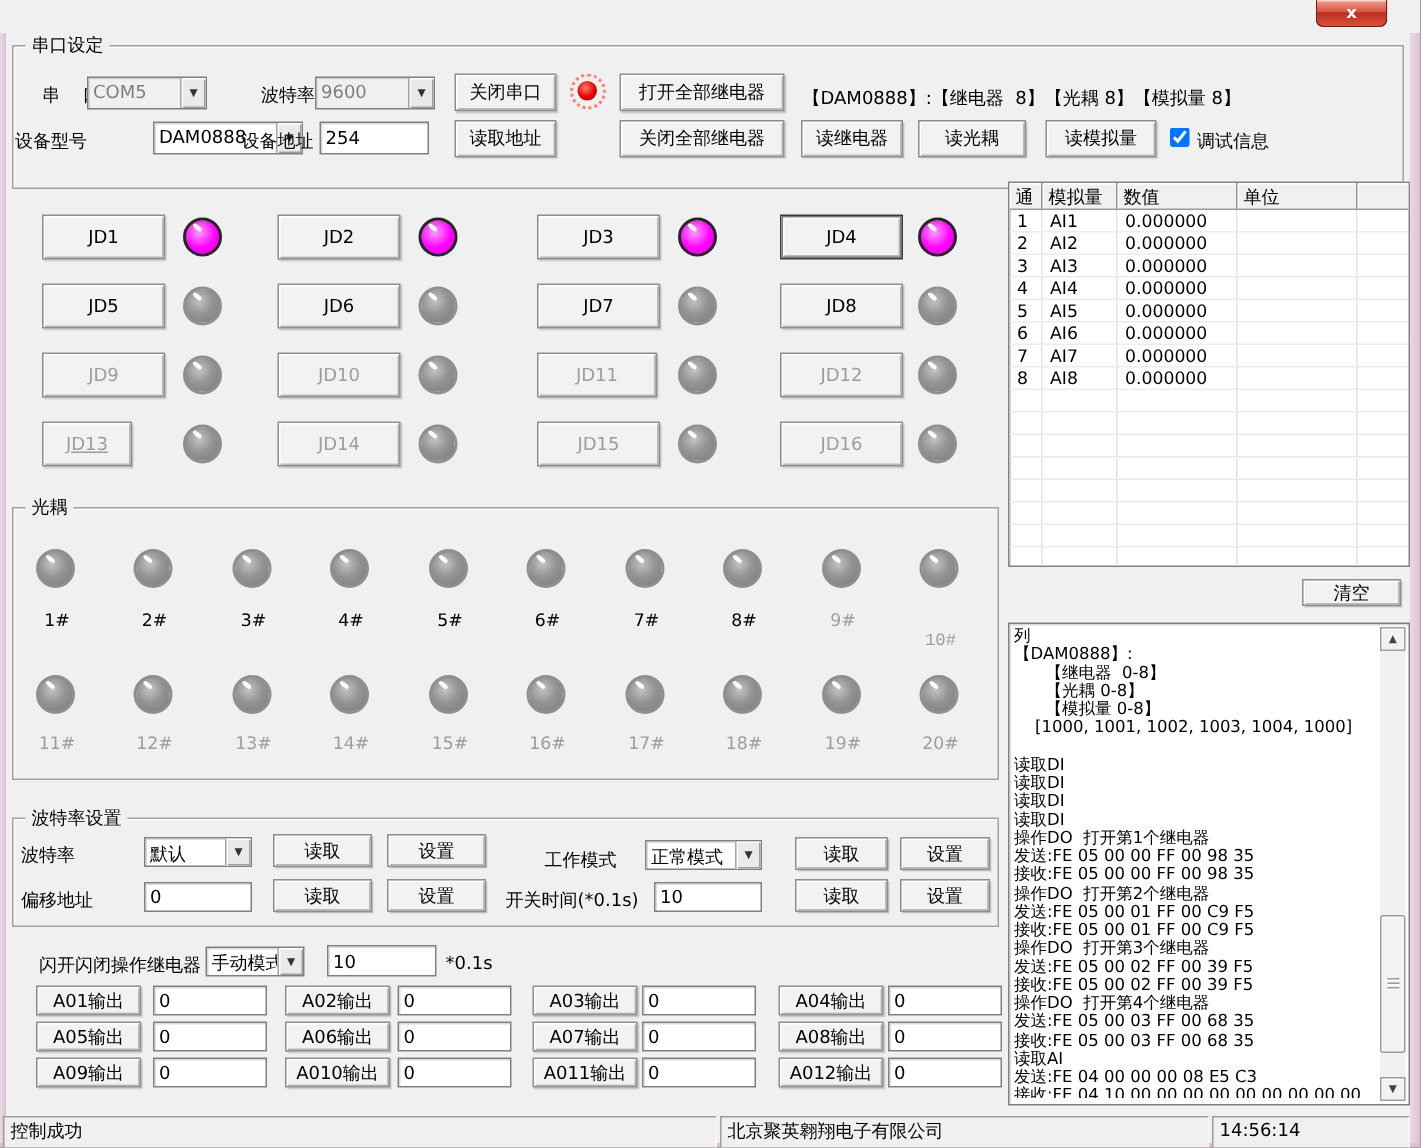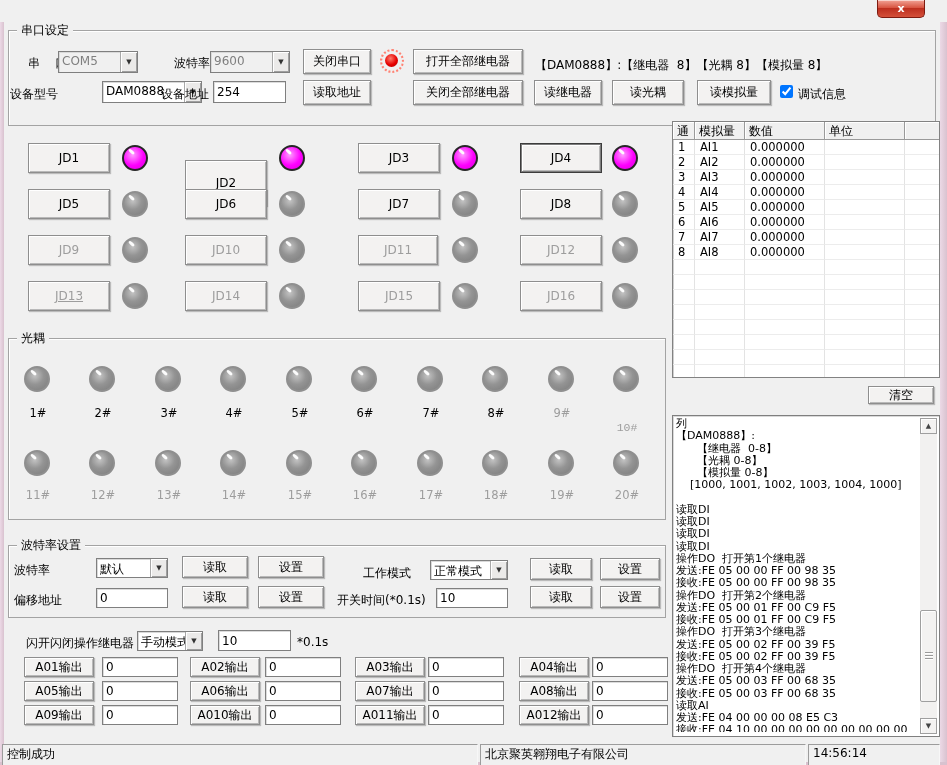--- a/index.html
+++ b/index.html
@@ -118,21 +118,21 @@
   <button class="btn" style="left:303px;top:80px;width:68px;height:25px;">读取地址</button>
   <button class="btn" style="left:413px;top:80px;width:110px;height:25px;">关闭全部继电器</button>
   <button class="btn" style="left:534px;top:80px;width:68px;height:25px;">读继电器</button>
   <button class="btn" style="left:612px;top:80px;width:72px;height:25px;">读光耦</button>
   <button class="btn" style="left:697px;top:80px;width:74px;height:25px;">读模拟量</button>
   <input type="checkbox" class="cb" style="left: 780px; top: 85px;" checked="checked">
   <span class="lbl" style="left:798px;top:86px;">调试信息</span>
 
   <button class="btn" style="left:28px;top:143px;width:82px;height:30px;">JD1</button>
   <div class="led off on" style="left:122px;top:145px;"></div>
-  <button class="btn" style="left:185px;top:160px;width:82px;height:46px;">JD2</button>
+  <button class="btn" style="left:185px;top:143px;width:82px;height:30px;">JD2</button>
   <div class="led off on" style="left:279px;top:145px;"></div>
   <button class="btn" style="left:358px;top:143px;width:82px;height:30px;">JD3</button>
   <div class="led off on" style="left:452px;top:145px;"></div>
   <button class="btn default" style="left:520px;top:143px;width:82px;height:30px;">JD4</button>
   <div class="led off on" style="left:612px;top:145px;"></div>
 
   <button class="btn" style="left:28px;top:189px;width:82px;height:30px;">JD5</button>
   <div class="led off" style="left:122px;top:191px;"></div>
   <button class="btn" style="left:185px;top:189px;width:82px;height:30px;">JD6</button>
   <div class="led off" style="left:279px;top:191px;"></div>
@@ -143,21 +143,21 @@
 
   <button class="btn dim" style="left:28px;top:235px;width:82px;height:30px;">JD9</button>
   <div class="led off" style="left:122px;top:237px;"></div>
   <button class="btn dim" style="left:185px;top:235px;width:82px;height:30px;">JD10</button>
   <div class="led off" style="left:279px;top:237px;"></div>
   <button class="btn dim" style="left:358px;top:235px;width:80px;height:30px;">JD11</button>
   <div class="led off" style="left:452px;top:237px;"></div>
   <button class="btn dim" style="left:520px;top:235px;width:82px;height:30px;">JD12</button>
   <div class="led off" style="left:612px;top:237px;"></div>
 
-  <button class="btn dim" style="left:28px;top:281px;width:82px;height:30px;text-decoration:underline;">JD13</button>
+  <button class="btn dim" style="left:28px;top:281px;width:60px;height:30px;text-decoration:underline;">JD13</button>
   <div class="led off" style="left:122px;top:283px;"></div>
   <button class="btn dim" style="left:185px;top:281px;width:82px;height:30px;">JD14</button>
   <div class="led off" style="left:279px;top:283px;"></div>
   <button class="btn dim" style="left:358px;top:281px;width:82px;height:30px;">JD15</button>
   <div class="led off" style="left:452px;top:283px;"></div>
   <button class="btn dim" style="left:520px;top:281px;width:82px;height:30px;">JD16</button>
   <div class="led off" style="left:612px;top:283px;"></div>
 
   <div class="atable">
     <div class="ath">

